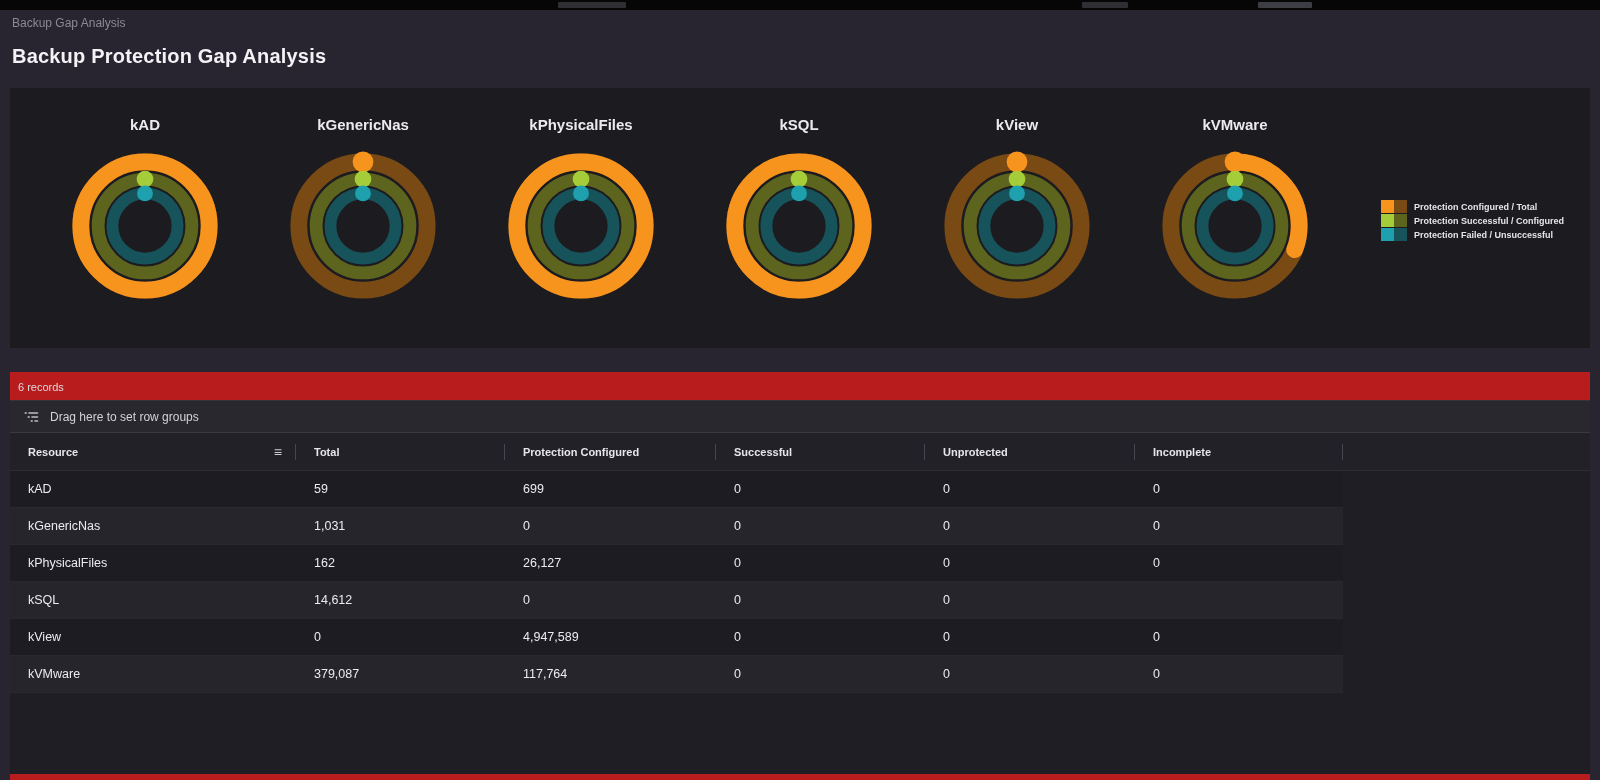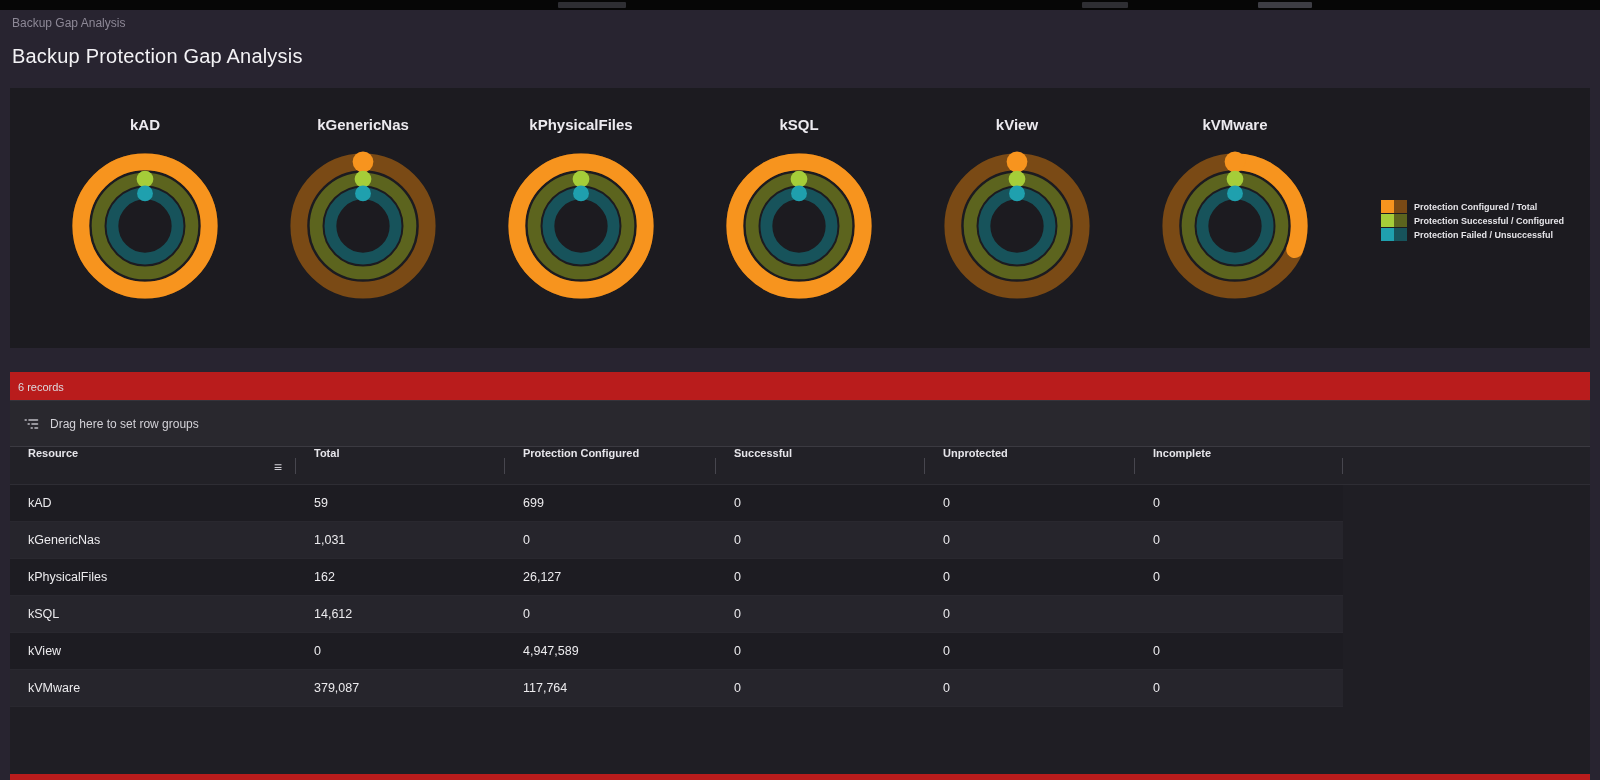--- a/index.html
+++ b/index.html
@@ -14,41 +14,41 @@
   
   .chrome { position:absolute; top:0; left:0; width:1600px; height:10px; background:#060606; z-index:5; }
   .frag { position:absolute; top:2px; height:6px; background:#2e2e33; border-radius:1px; }
   .frag.f1 { left:558px; width:68px; }
   .frag.f2 { left:1082px; width:46px; }
   .frag.f3 { left:1258px; width:54px; background:#3d3d44; }
 
   
   header { position:absolute; top:10px; left:0; width:1600px; height:78px; padding:6px 0 0 12px; }
   .breadcrumb { font-size:12px; color:#8d8896; }
-  h1 { font-size:20px; font-weight:400; color:#f3f2f5; margin-top:15px; letter-spacing:.2px; }
+  h1 { font-size:20px; font-weight:700; color:#f3f2f5; margin-top:15px; letter-spacing:.2px; }
 
   
   .charts-panel { position:absolute; top:88px; left:10px; width:1580px; height:260px; background:#1c1b20; }
   .charts-row { position:absolute; left:56px; top:28px; display:flex; gap:60px; }
   .chart { width:158px; display:flex; flex-direction:column; align-items:center; }
   .chart-title { font-size:15px; font-weight:700; color:#eceaef; margin-bottom:14px; }
 
   .legend { position:absolute; right:26px; top:112px; display:flex; flex-direction:column; gap:1px; }
   .legend-row { display:flex; align-items:center; }
   .sw { width:13px; height:13px; display:inline-block; }
   .legend-label { font-size:9px; color:#e5e4e8; margin-left:7px; font-weight:600; white-space:nowrap; }
 
   
   .table-panel { position:absolute; top:372px; left:10px; width:1580px; height:408px; background:#b91c1c; }
   .records { font-size:11px; color:#dcdbe0; padding:9px 0 7px 8px; }
   .grid { position:relative; background:#1f1e24; height:374px; border-top:1px solid #35343b; }
-  .dropzone { height:46px; background:#29282e; border-bottom:1px solid #3b3a41; display:flex; align-items:center; padding-left:14px; gap:11px; font-size:12px; color:#d3d2d8; }
+  .dropzone { height:32px; background:#29282e; border-bottom:1px solid #3b3a41; display:flex; align-items:center; padding-left:14px; gap:11px; font-size:12px; color:#d3d2d8; }
   .dz-icon { display:inline-flex; }
   .grid-header { height:38px; background:#222127; display:grid; grid-template-columns:286px 209px 211px 209px 210px 208px; border-bottom:1px solid #2e2d34; }
-  .hcell { position:relative; padding-left:18px; display:flex; font-size:11px; font-weight:700; color:#e6e5ea;flex-direction:column; }
+  .hcell { position:relative; padding-left:18px; display:flex; align-items:center; font-size:11px; font-weight:700; color:#e6e5ea; }
   .hcell::after { content:''; position:absolute; right:0; top:11px; height:16px; width:1px; background:#47464e; }
   .hmenu { margin-left:auto; margin-right:14px; color:#cfced4; font-size:14px; font-weight:400; cursor:pointer; }
   .grid-body { width:1333px; }
   .grow { display:grid; grid-template-columns:286px 209px 211px 209px 210px 208px; height:37px; border-bottom:1px solid #29282f; }
   .grow:nth-child(odd) { background:#1d1c22; }
   .grow:nth-child(even) { background:#26252c; }
   .gcell { padding-left:18px; display:flex; align-items:center; font-size:12.5px; color:#ecebee; }
 </style>
 </head>
 <body>

